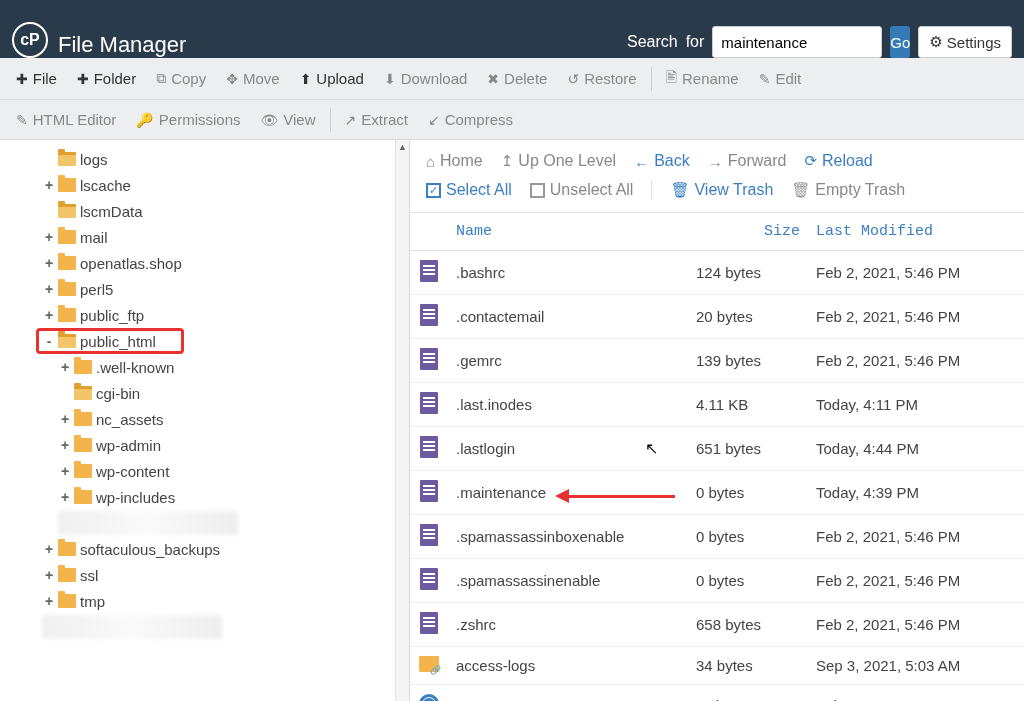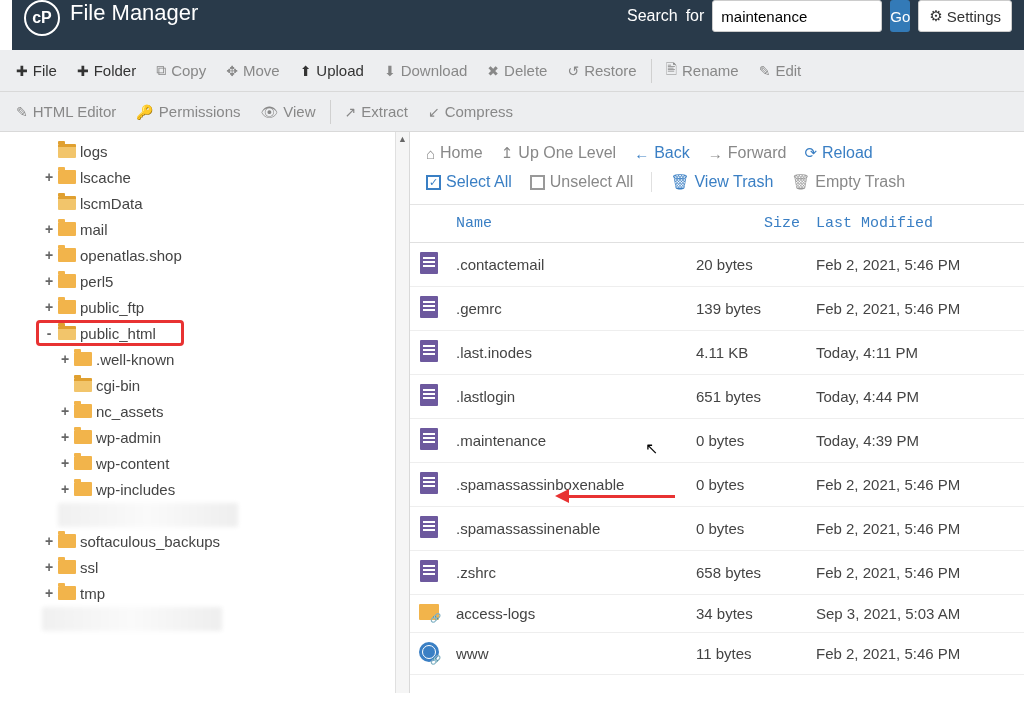--- a/index.html
+++ b/index.html
@@ -1,18 +1,18 @@
 <!DOCTYPE html>
 <html><head>
 <meta charset="utf-8">
 <style>
 * { box-sizing: border-box; margin: 0; padding: 0; }
 body { font-family: -apple-system, BlinkMacSystemFont, "Segoe UI", Arial, sans-serif; font-size: 14px; color: #333; background: #fff; width: 1024px; height: 701px; overflow: hidden; position: relative; }
 
-.header { background: #293a4a; color: #fff; height: 50px; display: flex; align-items: flex-start; padding: 0 12px; margin-left: 12px; }
+.header { background: #293a4a; color: #fff; height: 58px; display: flex; align-items: flex-end; padding: 0 12px; }
 .logo { width: 36px; height: 36px; border: 2px solid #fff; border-radius: 50%; display: flex; align-items: center; justify-content: center; font-weight: bold; font-size: 16px; margin-right: 10px; }
 .app-title { font-size: 22px; font-weight: 400; flex: 1; }
 .search-area { display: flex; align-items: center; gap: 8px; }
 .search-label { font-size: 16px; }
 .search-select { height: 32px; padding: 0 24px 0 8px; font-size: 15px; border: 1px solid #ccc; border-radius: 3px; background: #fff; color: #333; appearance: none; position: relative; }
 .select-wrap { position: relative; }
 .select-wrap::after { content: "▾"; position: absolute; right: 8px; top: 50%; transform: translateY(-50%); color: #555; pointer-events: none; font-size: 12px; }
 .search-input { height: 32px; width: 170px; padding: 0 8px; font-size: 15px; border: 1px solid #ccc; border-radius: 3px; }
 .go-btn { background: #337ab7; color: #fff; border: none; height: 32px; padding: 0 0; border-radius: 3px; font-size: 15px; cursor: pointer; }
 .settings-btn { background: #fff; color: #333; border: 1px solid #ccc; height: 32px; padding: 0 10px; border-radius: 3px; font-size: 15px; cursor: pointer; display: flex; align-items: center; gap: 4px; }
@@ -310,20 +310,26 @@
         <tr>
           <th></th>
           <th class="name-col">Name</th>
           <th class="size-col">Size</th>
           <th>Last Modified</th>
         </tr>
       </thead>
       <tbody id="file-rows">
           <tr>
             <td style="text-align: center;"><span class="file-ico"></span></td>
+            <td>.bashrc</td>
+            <td>124 bytes</td>
+            <td>Feb 2, 2021, 5:46 PM</td>
+          </tr>
+          <tr>
+            <td style="text-align: center;"><span class="file-ico"></span></td>
             <td>.contactemail</td>
             <td>20 bytes</td>
             <td>Feb 2, 2021, 5:46 PM</td>
           </tr>
           <tr>
             <td style="text-align: center;"><span class="file-ico"></span></td>
             <td>.gemrc</td>
             <td>139 bytes</td>
             <td>Feb 2, 2021, 5:46 PM</td>
           </tr>

